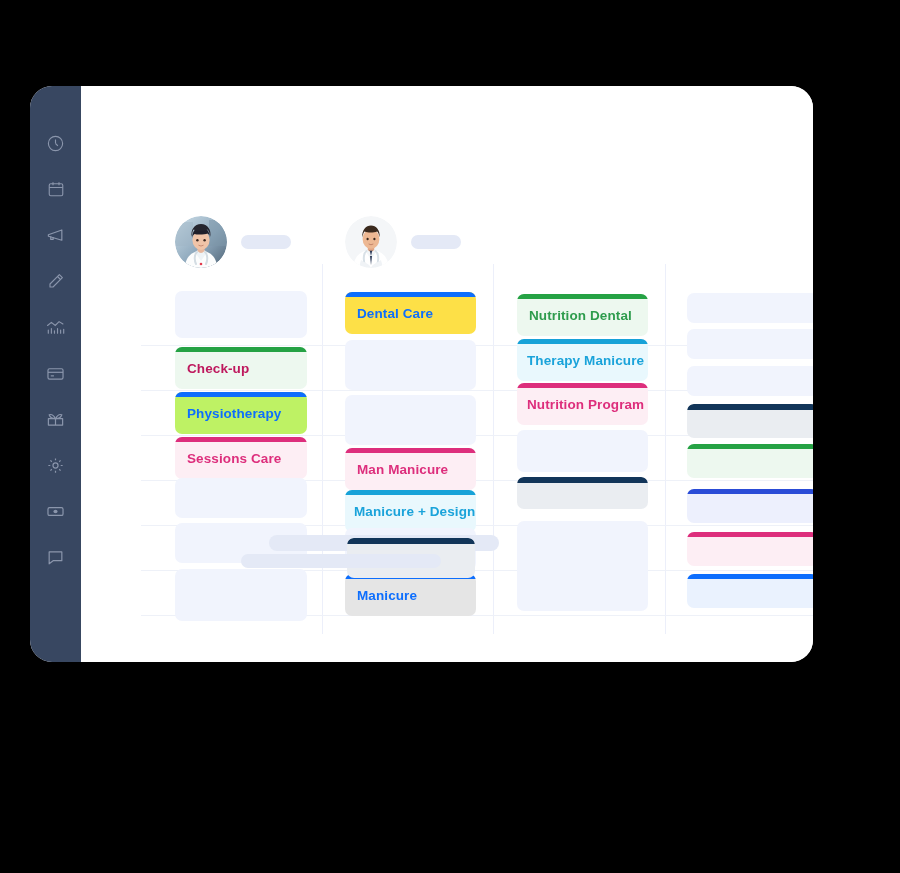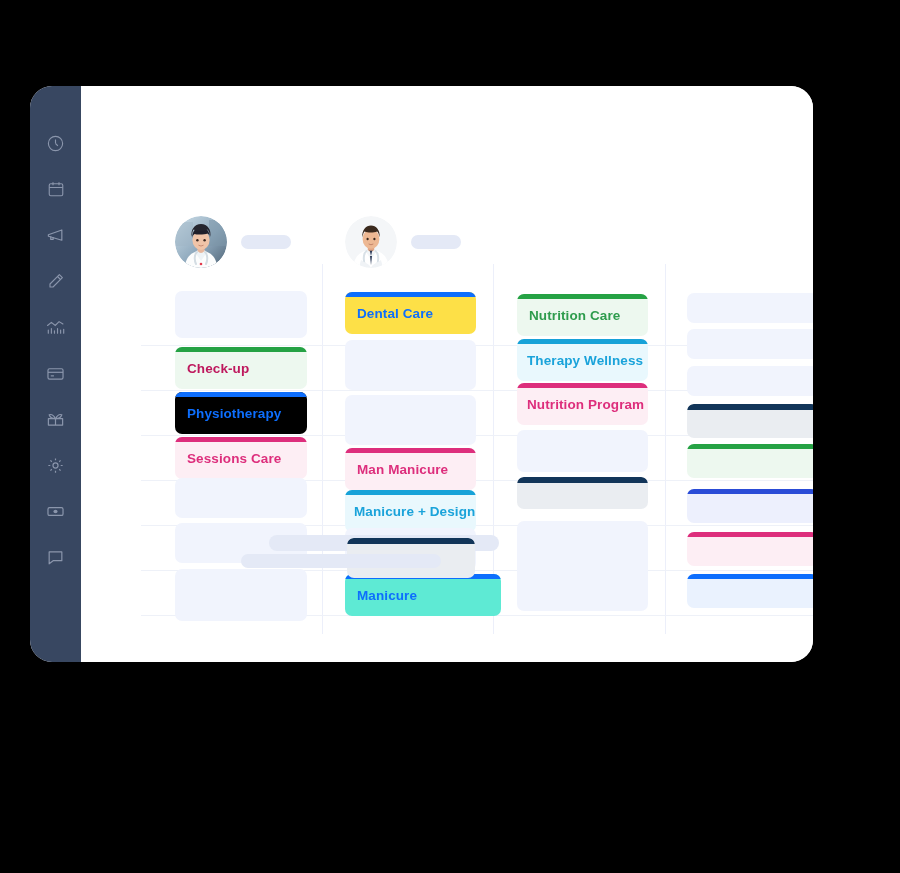--- a/index.html
+++ b/index.html
@@ -309,21 +309,21 @@
     <div class="hline" style="left:60px;  top:484px; width:672px"></div>
     <div class="hline" style="left:60px;  top:529px; width:672px"></div>
 
     <div class="slot" style="left:94px;  top:205px; width:132px; height:47px"></div>
 
     <div class="card" style="left:94px; top:261px; width:132px; height:42px; background:#edf8ef">
       <div class="bar" style="background:#25a244"></div>
       <div class="label" style="color:#be185d">Check-up</div>
     </div>
 
-    <div class="card" style="left:94px; top:306px; width:132px; height:42px; background:#000000">
+    <div class="card" style="left:94px; top:306px; width:132px; height:42px; background:#bef264">
       <div class="bar" style="background:#0d6efd"></div>
       <div class="label" style="color:#0d6efd">Physiotherapy</div>
     </div>
 
     <div class="card" style="left:94px; top:351px; width:132px; height:42px; background:#fdeef4">
       <div class="bar" style="background:#dd2e7c"></div>
       <div class="label" style="color:#dd2e7c">Sessions Care</div>
     </div>
 
     <div class="slot" style="left:94px; top:392px; width:132px; height:40px"></div>
@@ -343,33 +343,33 @@
       <div class="label" style="color:#dd2e7c">Man Manicure</div>
     </div>
 
     <div class="card" style="left:264px; top:404px; width:131px; height:42px; background:#e9f8fd">
       <div class="bar" style="background:#17a2d8"></div>
       <div class="label" style="color:#1aa3da; padding-left:9px">Manicure + Design</div>
     </div>
 
     <div class="slot" style="left:264px; top:442px; width:131px; height:42px"></div>
 
-    <div class="card" style="left:264px; top:488px; width:156px; height:42px; background:#5eead4">
+    <div class="card" style="left:264px; top:488px; width:131px; height:42px; background:#e5e5e5">
       <div class="bar" style="background:#0d6efd"></div>
       <div class="label" style="color:#0d6efd">Manicure</div>
     </div>
 
     <div class="card" style="left:436px; top:208px; width:131px; height:42px; background:#edf8ef">
       <div class="bar" style="background:#25a244"></div>
-      <div class="label" style="color:#2e9c4d">Nutrition Care</div>
+      <div class="label" style="color:#2e9c4d">Nutrition Dental</div>
     </div>
 
     <div class="card" style="left:436px; top:253px; width:131px; height:42px; background:#e9f8fd">
       <div class="bar" style="background:#17a2d8"></div>
-      <div class="label" style="color:#1aa3da; padding-left:10px">Therapy Wellness</div>
+      <div class="label" style="color:#1aa3da; padding-left:10px">Therapy Manicure</div>
     </div>
 
     <div class="card" style="left:436px; top:297px; width:131px; height:42px; background:#fdeef4">
       <div class="bar" style="background:#dd2e7c"></div>
       <div class="label" style="color:#dd2e7c; padding-left:10px">Nutrition Program</div>
     </div>
 
     <div class="slot" style="left:436px; top:344px; width:131px; height:42px"></div>
 
     <div class="card" style="left:436px; top:391px; width:131px; height:32px; background:#eaedf1">

